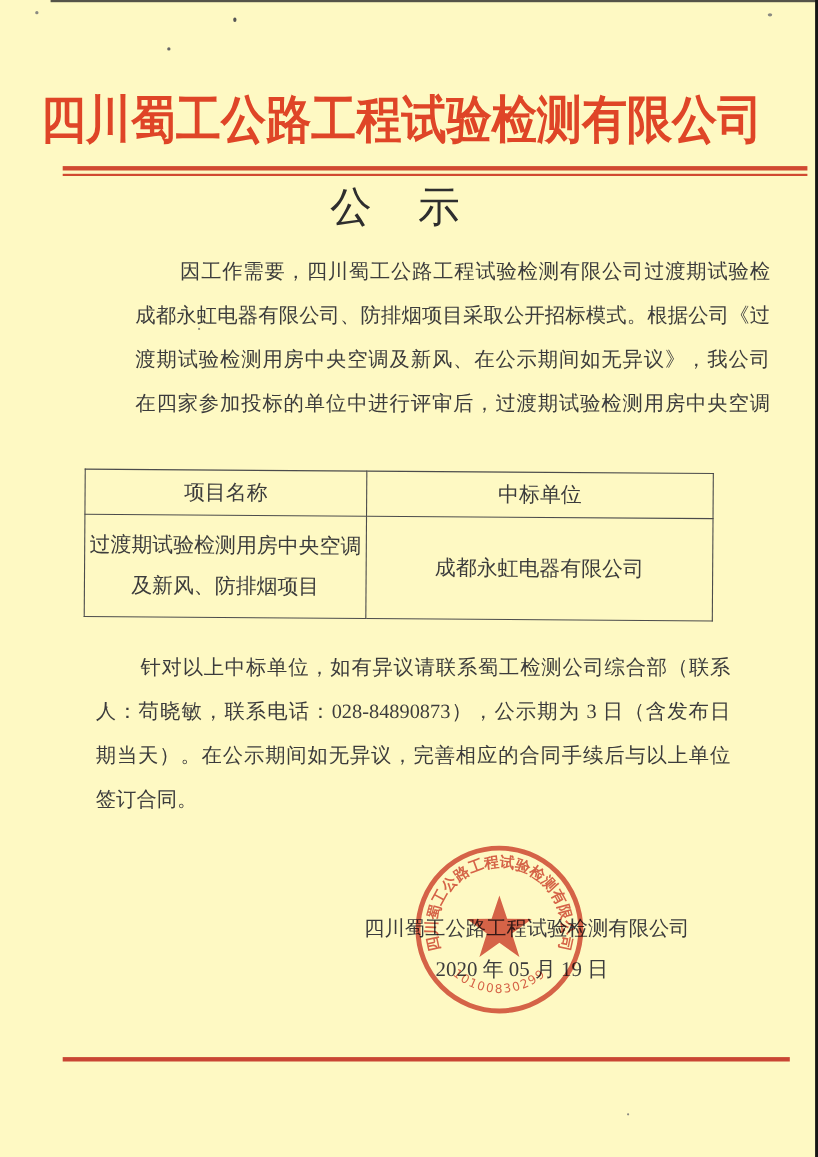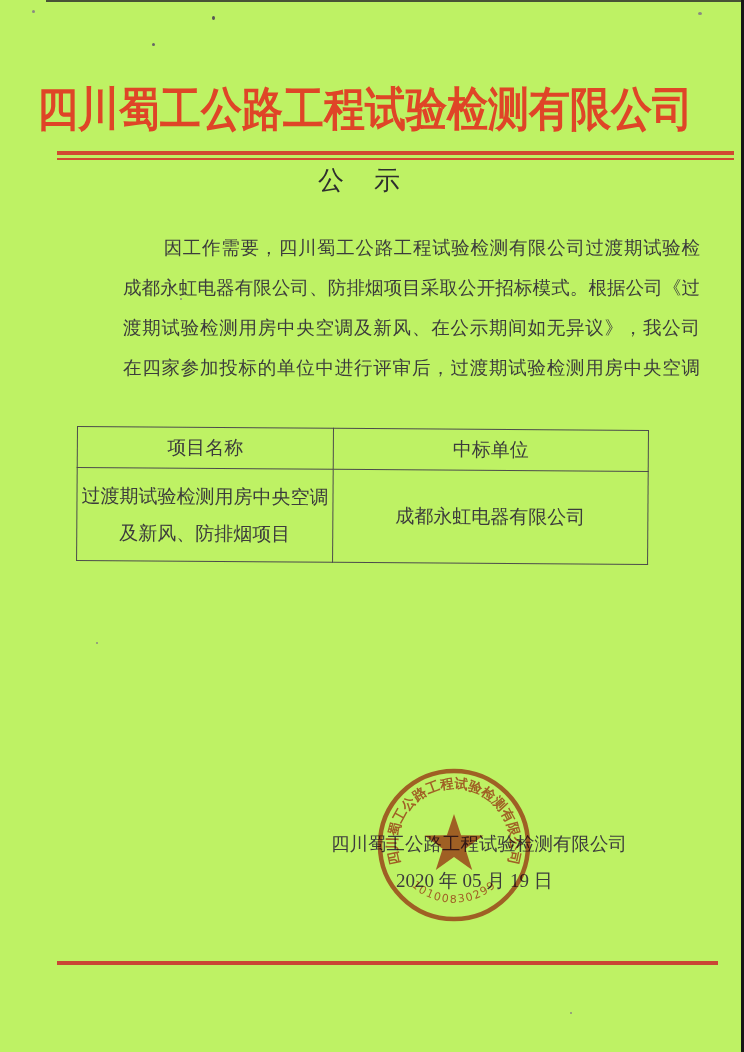--- a/index.html
+++ b/index.html
@@ -1,20 +1,20 @@
 <!DOCTYPE html>
 <html><head>
 <meta charset="utf-8">
 <style>
   html,body { margin:0; padding:0; }
   body { background:#e8e6e0; font-family:"Liberation Serif","DejaVu Serif",serif; }
 
   .page {
     position:relative; width:744px; height:1052px; margin:0 auto;
-    background:#bef264; overflow:hidden;
+    background:#fef9c3; overflow:hidden;
     color:#3a3a3a;
   }
 
   
   .edge-top { position:absolute; top:0; left:46px; right:0; height:2px; background:#2a2a2a; opacity:.8; }
   .edge-right { position:absolute; top:0; right:0; bottom:0; width:3px; background:#161616; }
   .speck { position:absolute; border-radius:50%; background:#8a8a82; }
 
   
   .letterhead-title {
@@ -22,21 +22,21 @@
     font-size:41px; font-weight:bold; letter-spacing:0px;
     transform:scaleY(1.14); transform-origin:center top;
     white-space:nowrap;
   }
   .header-rule { position:absolute; top:151px; left:57px; width:677px; }
   .header-rule .thick { height:4px; }
   .header-rule .thin  { height:2px; margin-top:3px; }
 
   .notice-title {
     position:absolute; top:163px; left:10px; width:700px; text-align:center;
-    font-size:26px; color:#2e2e2e; letter-spacing:2px; font-weight:500;
+    font-size:38px; color:#2e2e2e; letter-spacing:2px; font-weight:500;
   }
 
   
   .para { position:absolute; left:87px; width:577px; font-size:18.5px; color:#3c3c3c; }
   .para .line { line-height:40px; height:40px; text-align:justify; text-align-last:justify; white-space:nowrap; }
   .para .line:first-child { text-indent:2.2em; }
   .para .line.last { text-align-last:left; }
   .para-intro { top:228px;margin-left:36px; }
   .para-objection { top:588px; }
 
@@ -105,20 +105,26 @@
       <tr class="body">
         <td class="col-project">
             <div class="line">过渡期试验检测用房中央空调</div>
             <div class="line last">及新风、防排烟项目</div>
           </td>
         <td>成都永虹电器有限公司</td>
       </tr>
     </tbody>
   </table>
 
+  <div class="para para-objection">
+      <div class="line">针对以上中标单位，如有异议请联系蜀工检测公司综合部（联系</div>
+      <div class="line">人：苟晓敏，联系电话：028-84890873），公示期为 3 日（含发布日</div>
+      <div class="line">期当天）。在公示期间如无异议，完善相应的合同手续后与以上单位</div>
+      <div class="line last">签订合同。</div>
+    </div>
 
   <div class="sig-company">四川蜀工公路工程试验检测有限公司</div>
   <div class="sig-date">2020 年 05 月 19 日</div>
 
   <svg class="seal" viewBox="0 0 200 195">
     <defs>
       <path id="sealArcTop" d="M 46.4,114.5 A 57,57 0 1 1 153.6,114.5" fill="none"></path>
       <path id="sealArcBottom" d="M 55.1,133.8 A 63,63 0 0 0 144.9,133.8" fill="none"></path>
     </defs>
     <g fill="#cf4a3f" stroke="none">

